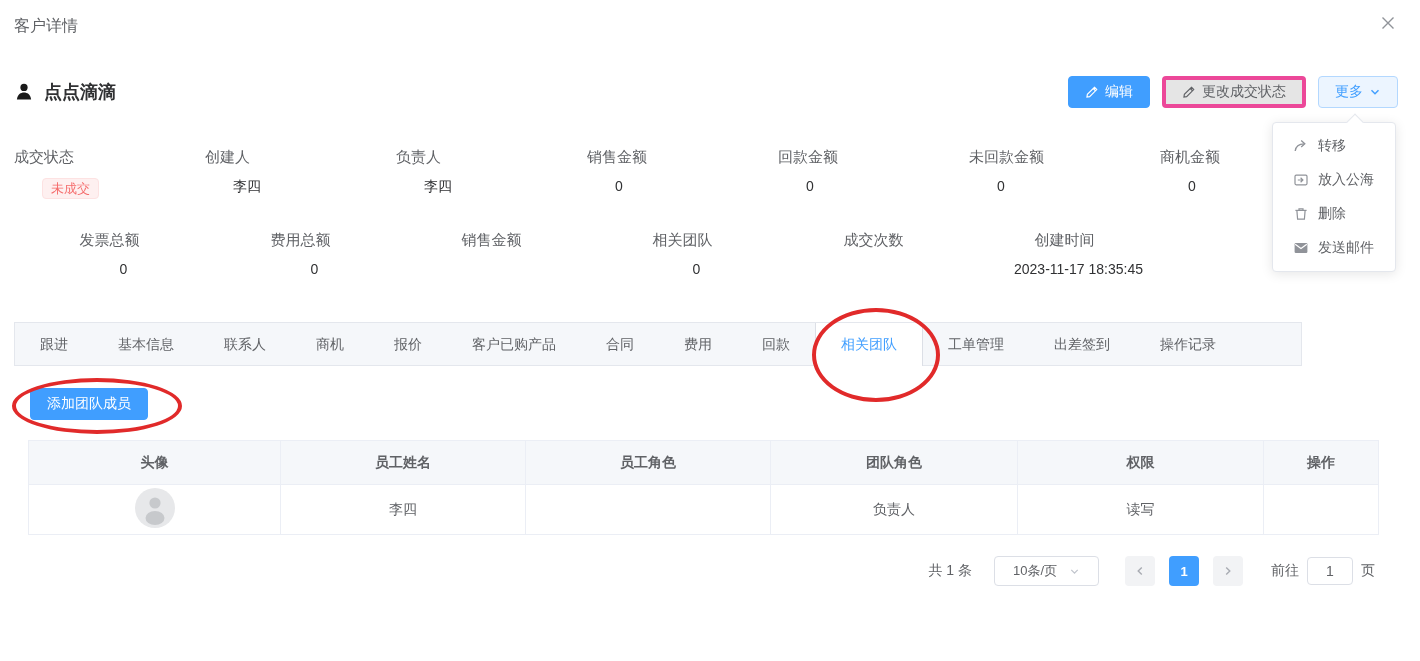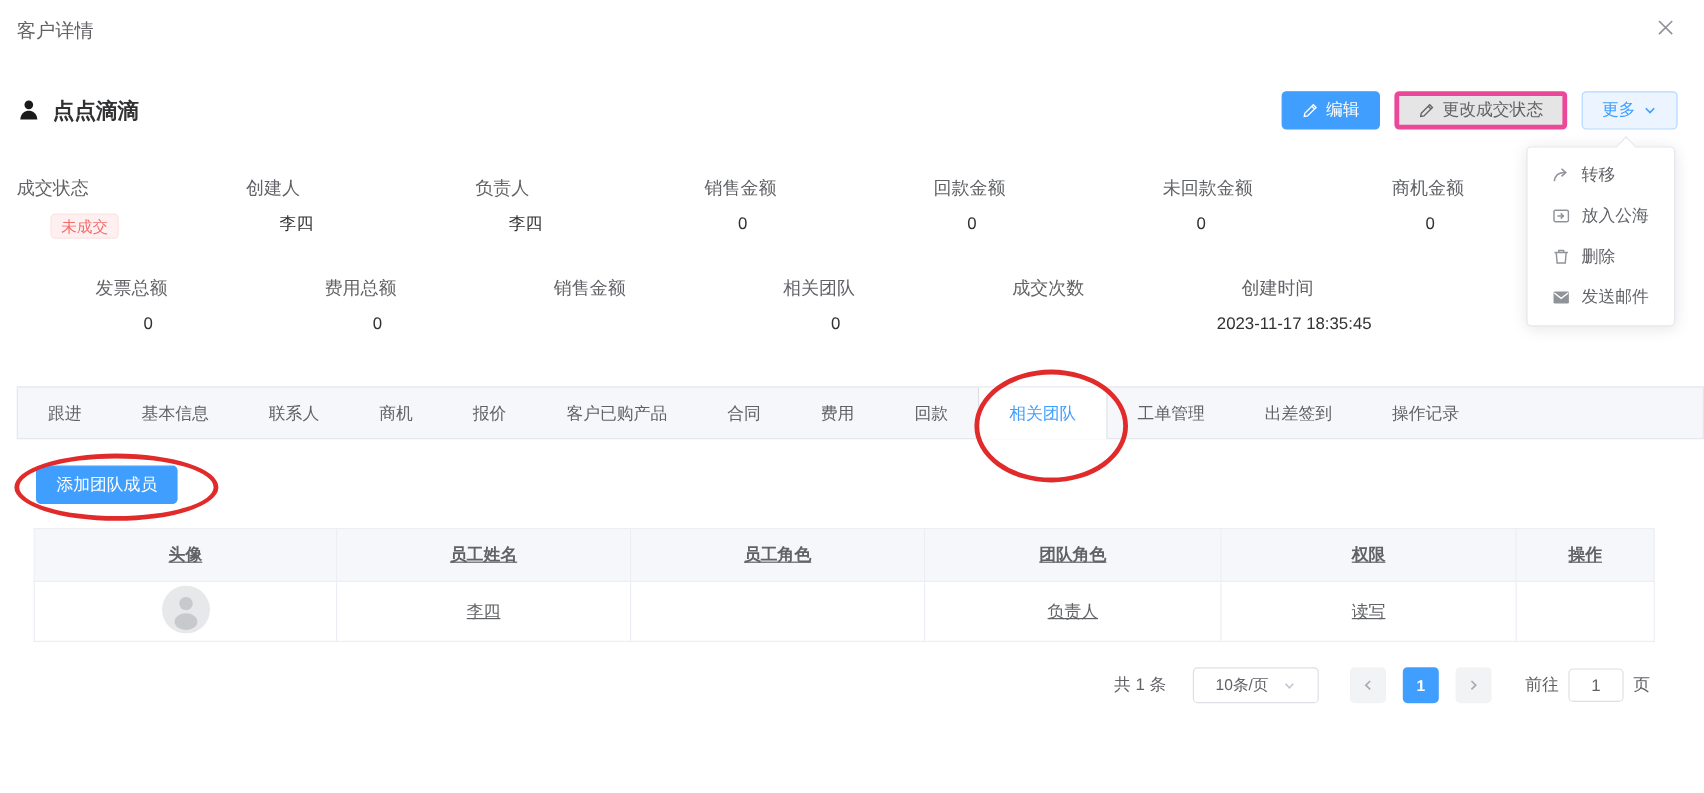--- a/index.html
+++ b/index.html
@@ -24,28 +24,28 @@
   .caret { position:absolute; top:-7px; left:76px; width:12px; height:12px; background:#fff; border-left:1px solid #e4e7ed; border-top:1px solid #e4e7ed; transform:rotate(45deg); }
   .menu-item { height:34px; display:flex; align-items:center; gap:9px; padding-left:20px; font-size:14px; color:#606266; cursor:pointer; }
   .menu-item .mi { color:#909399; line-height:0; }
 
   .summary-row { position:absolute; left:14px; display:grid; grid-template-columns:repeat(7,191px); }
   .row1 { top:148px; } .row2 { top:231px;text-align:center; }
   .f-label { font-size:15px; color:#606266; }
   .f-value { margin-top:11px; font-size:14px; color:#303133; min-height:19px;padding-left:28px; }
   .badge { display:inline-block; background:#fef0f0; color:#f56c6c; border:1px solid #fde2e2; border-radius:4px; padding:3px 8px; font-size:13px; line-height:1; }
 
-  .tab-bar { position:absolute; left:14px; top:322px; width:1406px; height:44px; background:#f5f7fa; border:1px solid #e4e7ed; display:flex; align-items:stretch; }
+  .tab-bar { position:absolute; left:14px; top:322px; width:1288px; height:44px; background:#f5f7fa; border:1px solid #e4e7ed; display:flex; align-items:stretch; }
   .tab { padding:0 25px; line-height:42px; font-size:14px; color:#606266; cursor:pointer; white-space:nowrap; }
   .tab.active { position:relative; z-index:1; background:#fff; color:#409eff; border-left:1px solid #dcdfe6; border-right:1px solid #dcdfe6; height:43px; }
 
   .add-btn { position:absolute; left:30px; top:388px; }
 
   .team-table { position:absolute; left:28px; top:440px; width:1350px; border-collapse:collapse; table-layout:fixed; }
-  .team-table th, .team-table td { border:1px solid #ebeef5; text-align:center;text-decoration:underline; }
+  .team-table th, .team-table td { border:1px solid #ebeef5; text-align:center; }
   .team-table th { height:44px; background:#f5f7fa; font-weight:700; color:#606266; font-size:14px; }
   .team-table td { height:50px; color:#606266; font-size:14px; }
 
   .pagination { position:absolute; top:556px; right:45px; display:flex; align-items:center; }
   .pg-total { font-size:14px; color:#606266; }
   .size-select { margin-left:22px; width:105px; height:30px; border:1px solid #dcdfe6; border-radius:4px; background:#fff; display:flex; align-items:center; justify-content:center; gap:12px; font-size:13px; color:#606266; cursor:pointer; }
   .size-select .sel-arrow { color:#c0c4cc; line-height:0; }
   .pg-btn { width:30px; height:30px; border-radius:4px; background:#f2f3f5; display:flex; align-items:center; justify-content:center; color:#a8abb2; cursor:pointer; }
   .pg-prev { margin-left:26px; } .pg-next { margin-left:14px; }
   .pg-page { margin-left:14px; width:30px; height:30px; border-radius:4px; background:#409eff; color:#fff; font-size:13px; font-weight:700; display:flex; align-items:center; justify-content:center; cursor:pointer; }

